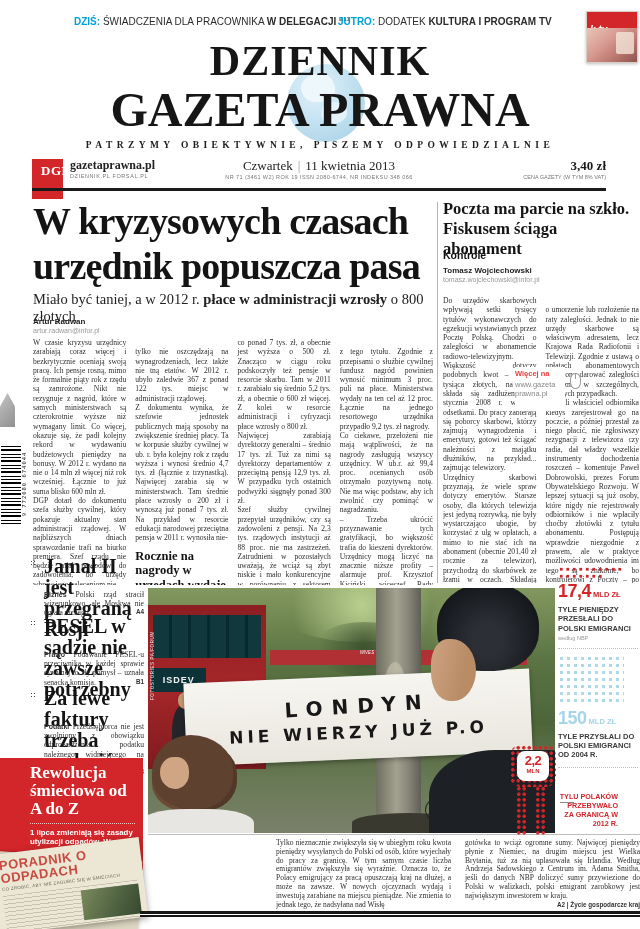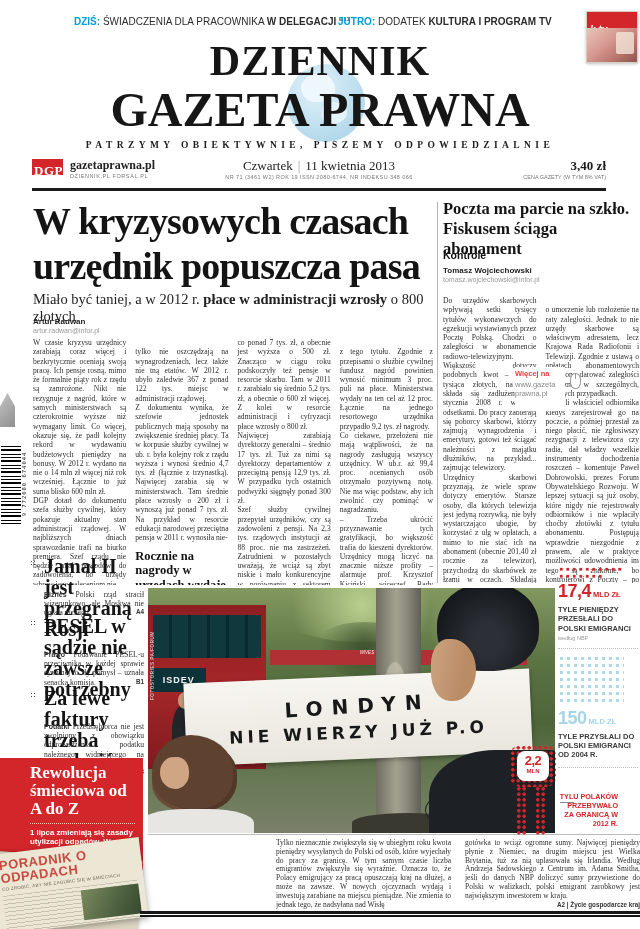--- a/index.html
+++ b/index.html
@@ -28,22 +28,22 @@
   .globe:before { content:""; position:absolute; left:14px; top:10px; width:34px; height:28px; background:#eef8fc;
       border-radius:60% 40% 55% 45%/50% 60% 40% 55%; }
   .globe:after { content:""; position:absolute; left:34px; top:38px; width:26px; height:22px; background:#e4f3f9;
       border-radius:45% 55% 60% 40%/55% 45% 55% 50%; }
   .mast1 { position:relative; z-index:1; font-size:42px; line-height:46px; letter-spacing:1px; color:#161616; font-weight:600; }
   .mast2 { position:relative; z-index:1; font-size:48px; line-height:50px; letter-spacing:0; color:#161616; font-weight:600; margin-top:1px; }
   .tagline { position:relative; z-index:1; margin-top:5px; font-size:9.5px; font-weight:bold; letter-spacing:4.4px; color:#1d1d1d; }
 
   
   .infobar { position:absolute; left:32px; top:158px; width:574px; height:28px; }
-  .dgpbox { position:absolute; left:0; top:1px; width:31px; height:16px; background:#d2262b; color:#fff;
-      font:bold 13px "Liberation Serif", serif; text-align:right; line-height:24px; letter-spacing:.5px; }
+  .dgpbox { position:absolute; left:0; top:1px; width:31px; height:40px; background:#d2262b; color:#fff;
+      font:bold 13px "Liberation Serif", serif; text-align:left; line-height:24px; letter-spacing:.5px;padding-left:9px; }
   .site { position:absolute; left:38px; top:0; font-weight:bold; font-size:12px; color:#222; }
   .sitesub { position:absolute; left:38px; top:15px; font:5.5px "Liberation Sans", sans-serif; color:#777; letter-spacing:.6px; }
   .dateline { position:absolute; left:0; right:0; top:0; text-align:center; font-size:13px; color:#222; }
   .dateline .sep { color:#999; padding:0 5px; }
   .issueline { position:absolute; left:0; right:0; top:16px; text-align:center; font:5.5px "Liberation Sans", sans-serif; color:#777; letter-spacing:.4px; }
   .price { position:absolute; right:0; top:0; font-weight:bold; font-size:13px; color:#1a1a1a;text-align:right; }
   .pricesub { position:absolute; right:0; top:16px; font:5.5px "Liberation Sans", sans-serif; color:#777; }
   .mainrule { position:absolute; left:32px; top:188px; width:574px; height:3px; background:#1a1a1a; }
 
   

